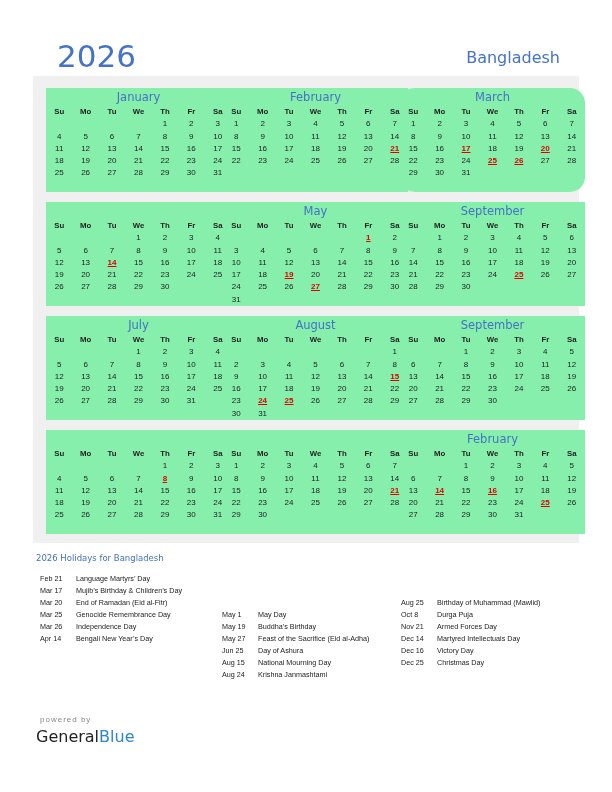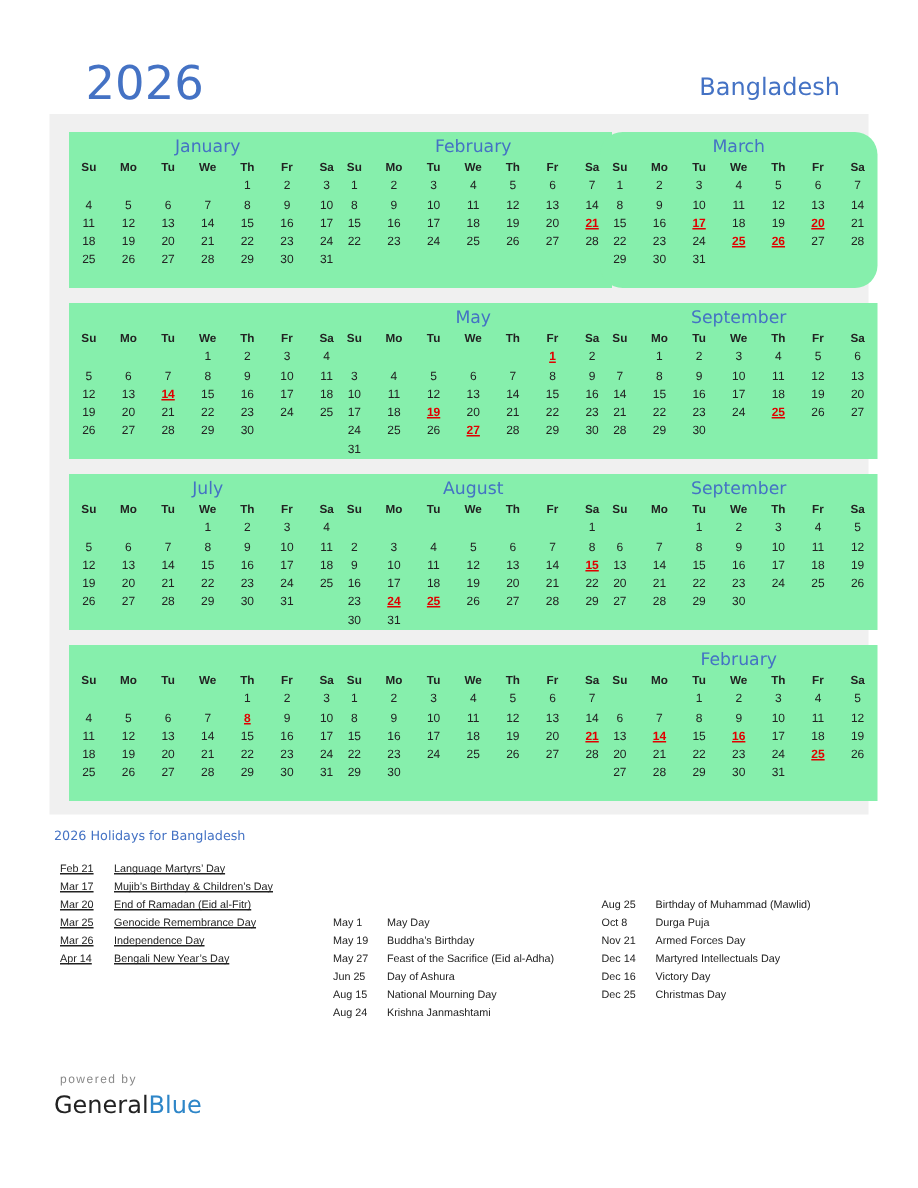--- a/index.html
+++ b/index.html
@@ -740,21 +740,21 @@
           <div class="cell">31</div>
           <div class="cell"></div>
           <div class="cell"></div>
         </div>
       </div>
     </div>
   </div>
 
 <div class="hol-title">2026 Holidays for Bangladesh</div>
 <div id="holcols">
-    <div class="hcol" style="left: 40px; top: 573px; text-decoration: underline;">
+    <div class="hcol" style="left: 40px; top: 573px;">
       <div class="hitem">
         <span class="hdate">Feb 21</span>
         <span>Language Martyrs’ Day</span>
       </div>
       <div class="hitem">
         <span class="hdate">Mar 17</span>
         <span>Mujib’s Birthday &amp; Children’s Day</span>
       </div>
       <div class="hitem">
         <span class="hdate">Mar 20</span>

